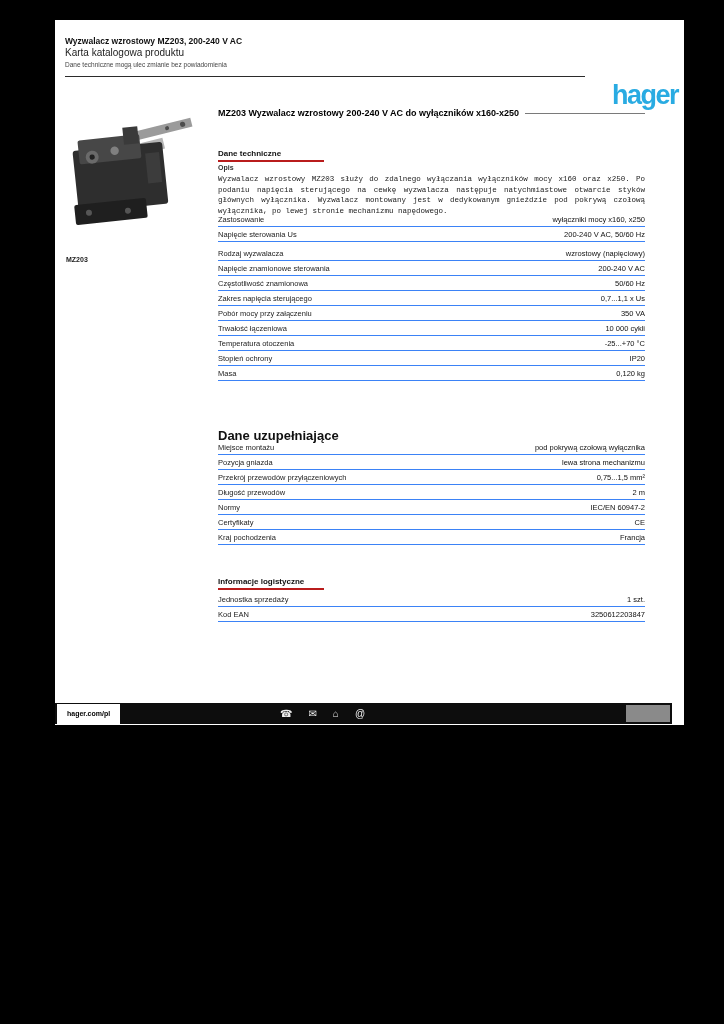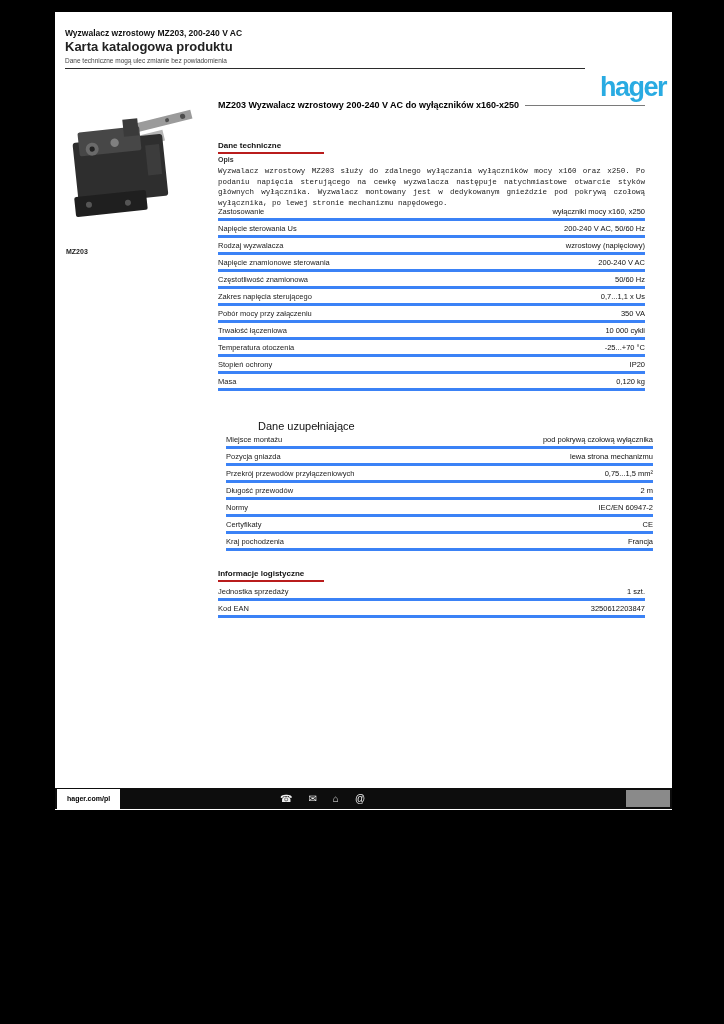--- a/index.html
+++ b/index.html
@@ -1,27 +1,28 @@
 <!DOCTYPE html>
 <html><head>
 <meta charset="utf-8">
 <style>
   html,body{margin:0;padding:0;}
   body{
     width:724px;height:1024px;position:relative;background:#000;
     font-family:"Liberation Sans", sans-serif;color:#1a1a1a;overflow:hidden;
   }
   .page{
-    position:absolute;left:55px;top:12px;width:617px;height:798px;
+    position:absolute;left:55px;top:20px;width:617px;height:705px;
     background:#ffffff;
+    padding-left:12px;
   }
   
   .hdr{position:absolute;left:10px;top:16px;line-height:1.25;}
   .hdr .l1{font-size:8.5px;font-weight:bold;color:#111;}
-  .hdr .l2{font-size:13px;font-weight:bold;color:#222;}
+  .hdr .l2{font-size:10px;font-weight:normal;color:#222;}
   .hdr .l3{font-size:6.5px;color:#444;margin-top:2px;}
   .hdr-rule{position:absolute;left:10px;top:56px;width:520px;border-top:1.5px solid #2b2b2b;}
   .logo{
     position:absolute;right:6px;top:16px;font-size:27px;font-weight:bold;
     letter-spacing:-1.5px;color:#29abe2;margin-top:44px;
   }
   
   .prod-img{position:absolute;left:8px;top:88px;width:138px;height:122px;}
   .img-caption{position:absolute;left:11px;top:236px;font-size:7px;font-weight:bold;color:#222;}
   .title-row{position:absolute;left:163px;top:88px;width:427px;display:flex;align-items:center;gap:6px;}
@@ -29,25 +30,25 @@
   .title-row .rule{flex:1;border-top:1px solid #7a7a7a;height:0;}
   .sec-head{
     font-size:8px;font-weight:bold;color:#111;border-bottom:2px solid #b91c1c;
     padding-bottom:2px;display:inline-block;min-width:106px;
   }
   .pos{position:absolute;left:163px;width:427px;}
   .desc-label{font-size:7px;color:#333;font-weight:bold;}
   .desc{font-size:7.5px;line-height:1.4;color:#222;text-align:justify;}
   .rows .row{
     display:flex;justify-content:space-between;align-items:flex-end;
-    padding:3px 0 2px 0;border-bottom:3px solid #3b82f6;font-size:7.5px;
+    padding:3px 0 2px 0;border-bottom:1px solid #3b82f6;font-size:7.5px;
   }
   .rows .row .lbl{color:#222;}
   .rows .row .val{color:#111;text-align:right;white-space:nowrap;}
-  .sub-head{font-size:11px;font-weight:normal;color:#111;margin-left:40px;}
+  .sub-head{font-size:13px;font-weight:bold;color:#111;}
   
   .footer{
     position:absolute;left:0;bottom:1px;width:617px;height:21px;background:#0d0d0d;
     display:flex;align-items:center;
   }
   .footer .link-chip{
     background:#fff;color:#000;font-size:7px;font-weight:bold;
     padding:4px 10px;margin-left:2px;height:12px;line-height:12px;
   }
   .footer .icons{position:absolute;left:225px;display:flex;gap:16px;}
@@ -151,21 +152,21 @@
       <span class="val">IP20</span>
     </div>
     <div class="row">
       <span class="lbl">Masa</span>
       <span class="val">0,120 kg</span>
     </div>
   </div>
 
   <div class="pos sub-head" style="top:408px;">Dane uzupełniające</div>
 
-  <div class="pos rows" style="top:420px;margin-left:8px;">
+  <div class="pos rows" style="top:420px;">
     <div class="row">
       <span class="lbl">Miejsce montażu</span>
       <span class="val">pod pokrywą czołową wyłącznika</span>
     </div>
     <div class="row">
       <span class="lbl">Pozycja gniazda</span>
       <span class="val">lewa strona mechanizmu</span>
     </div>
     <div class="row">
       <span class="lbl">Przekrój przewodów przyłączeniowych</span>

